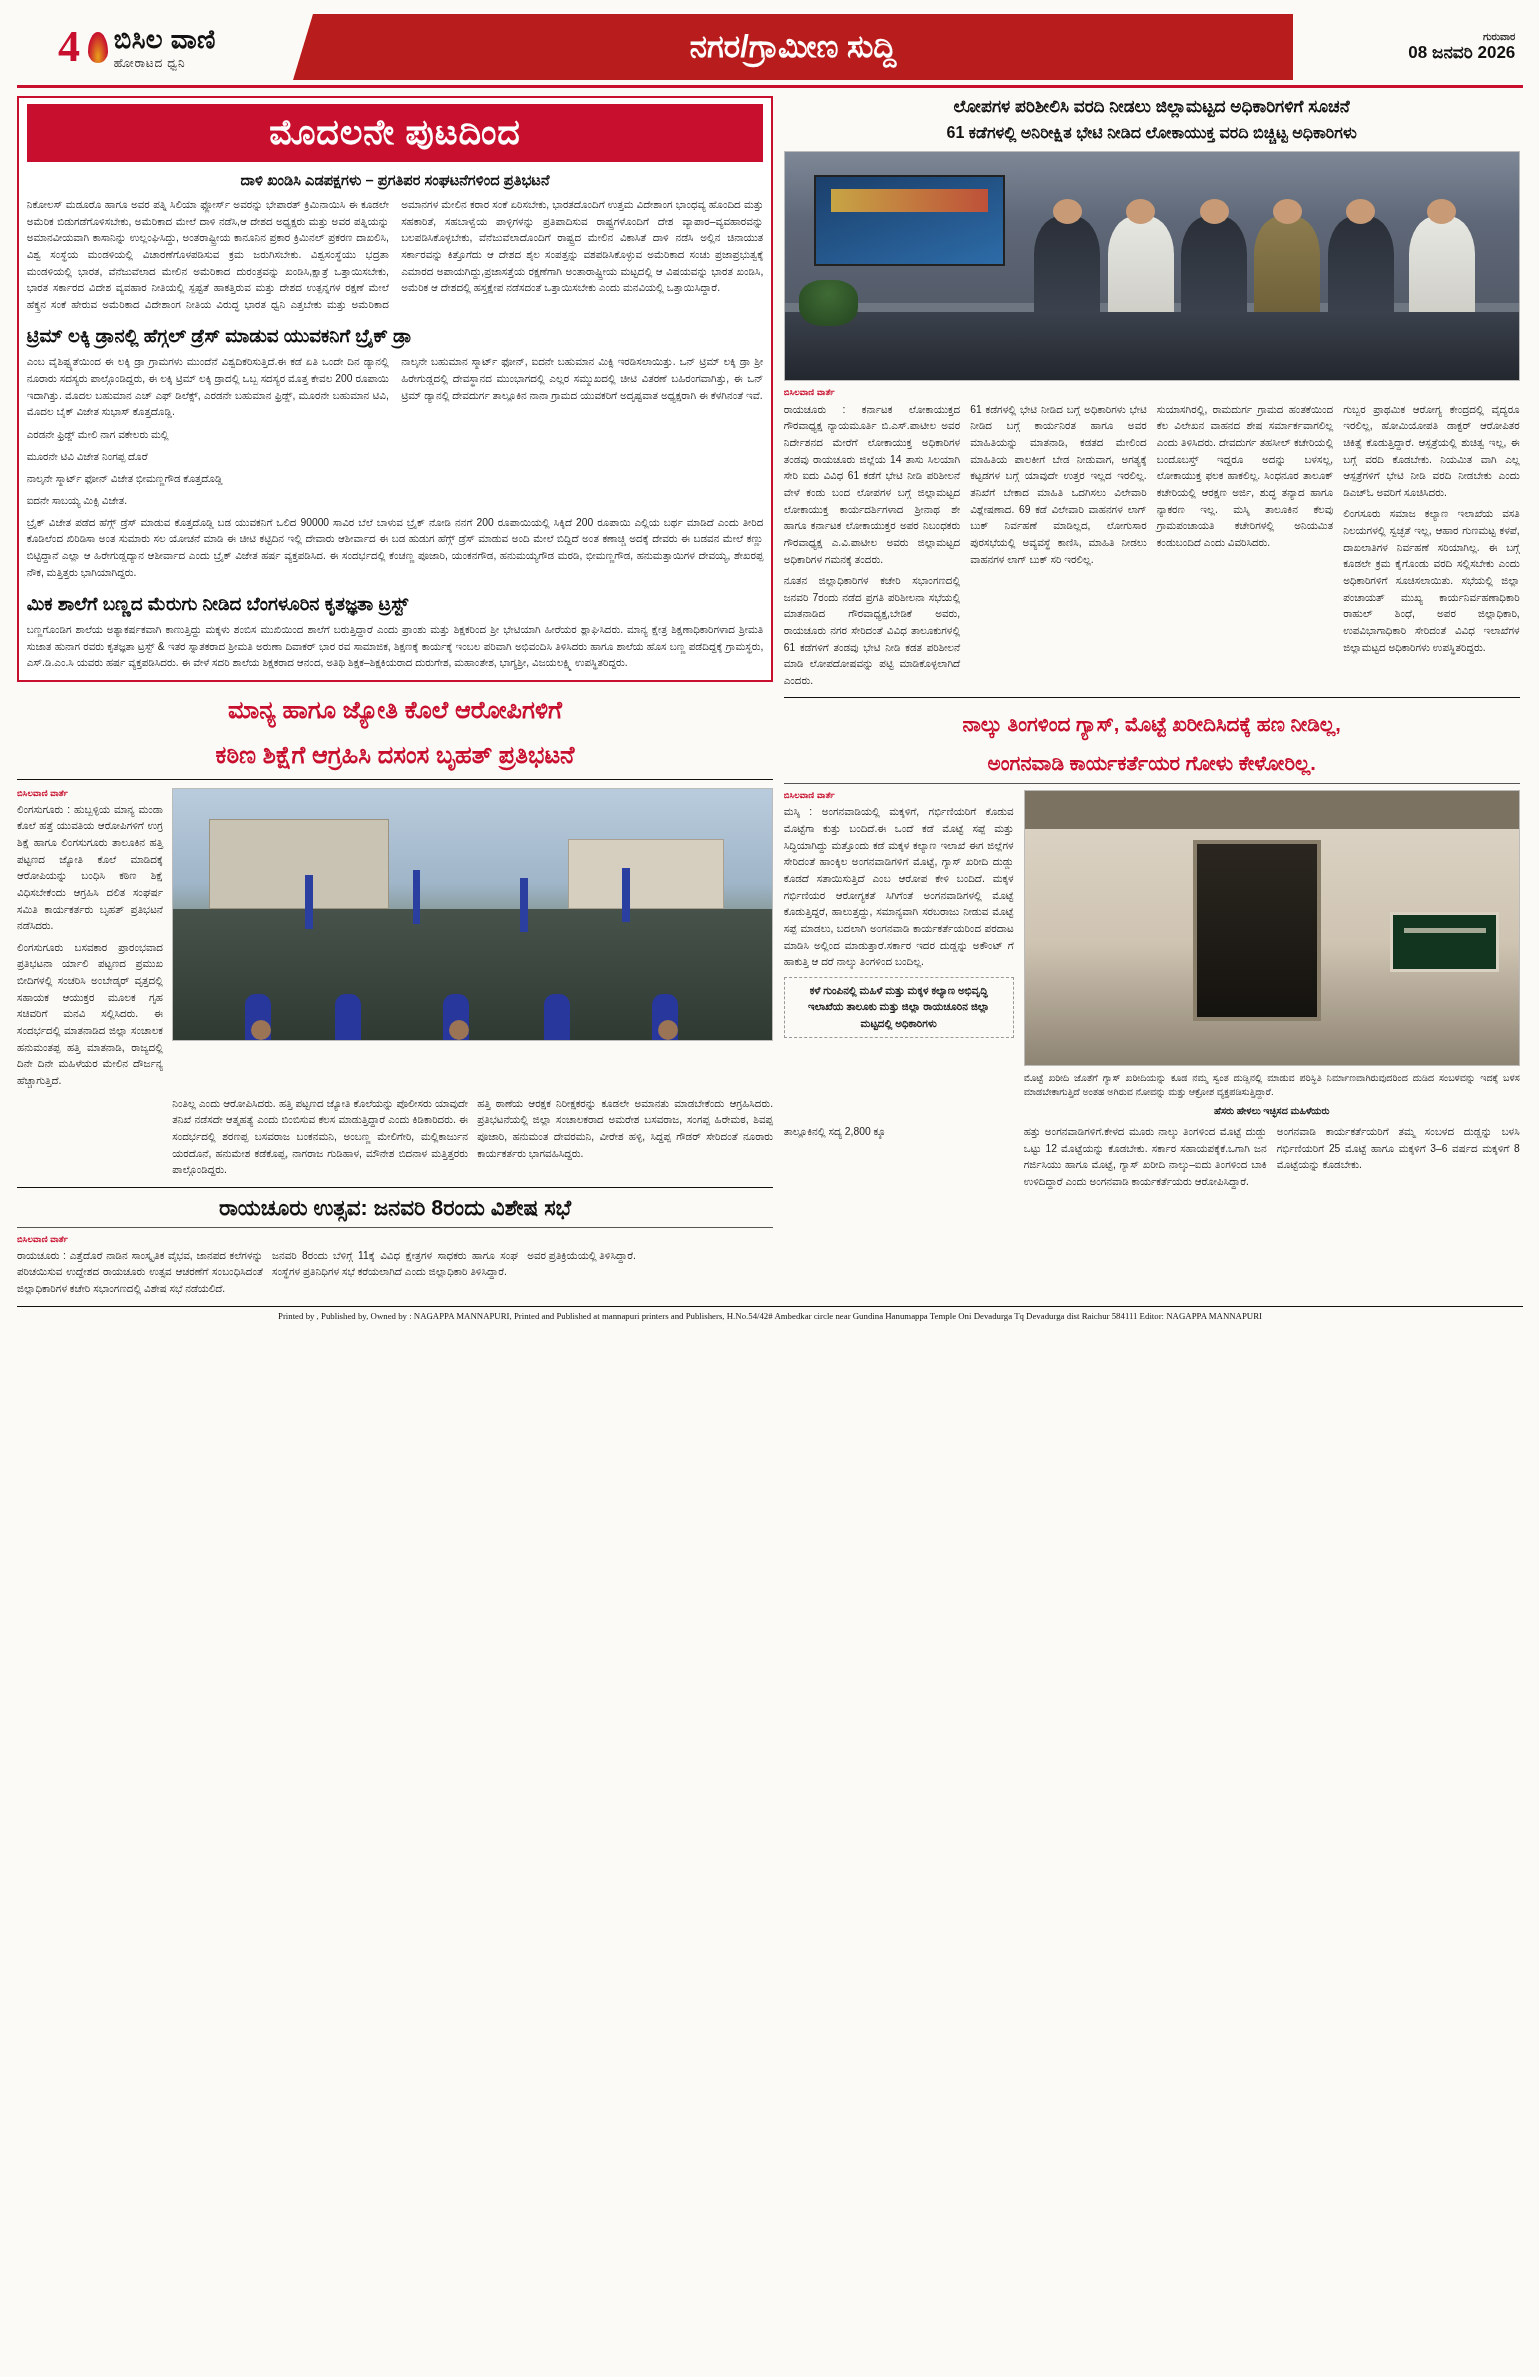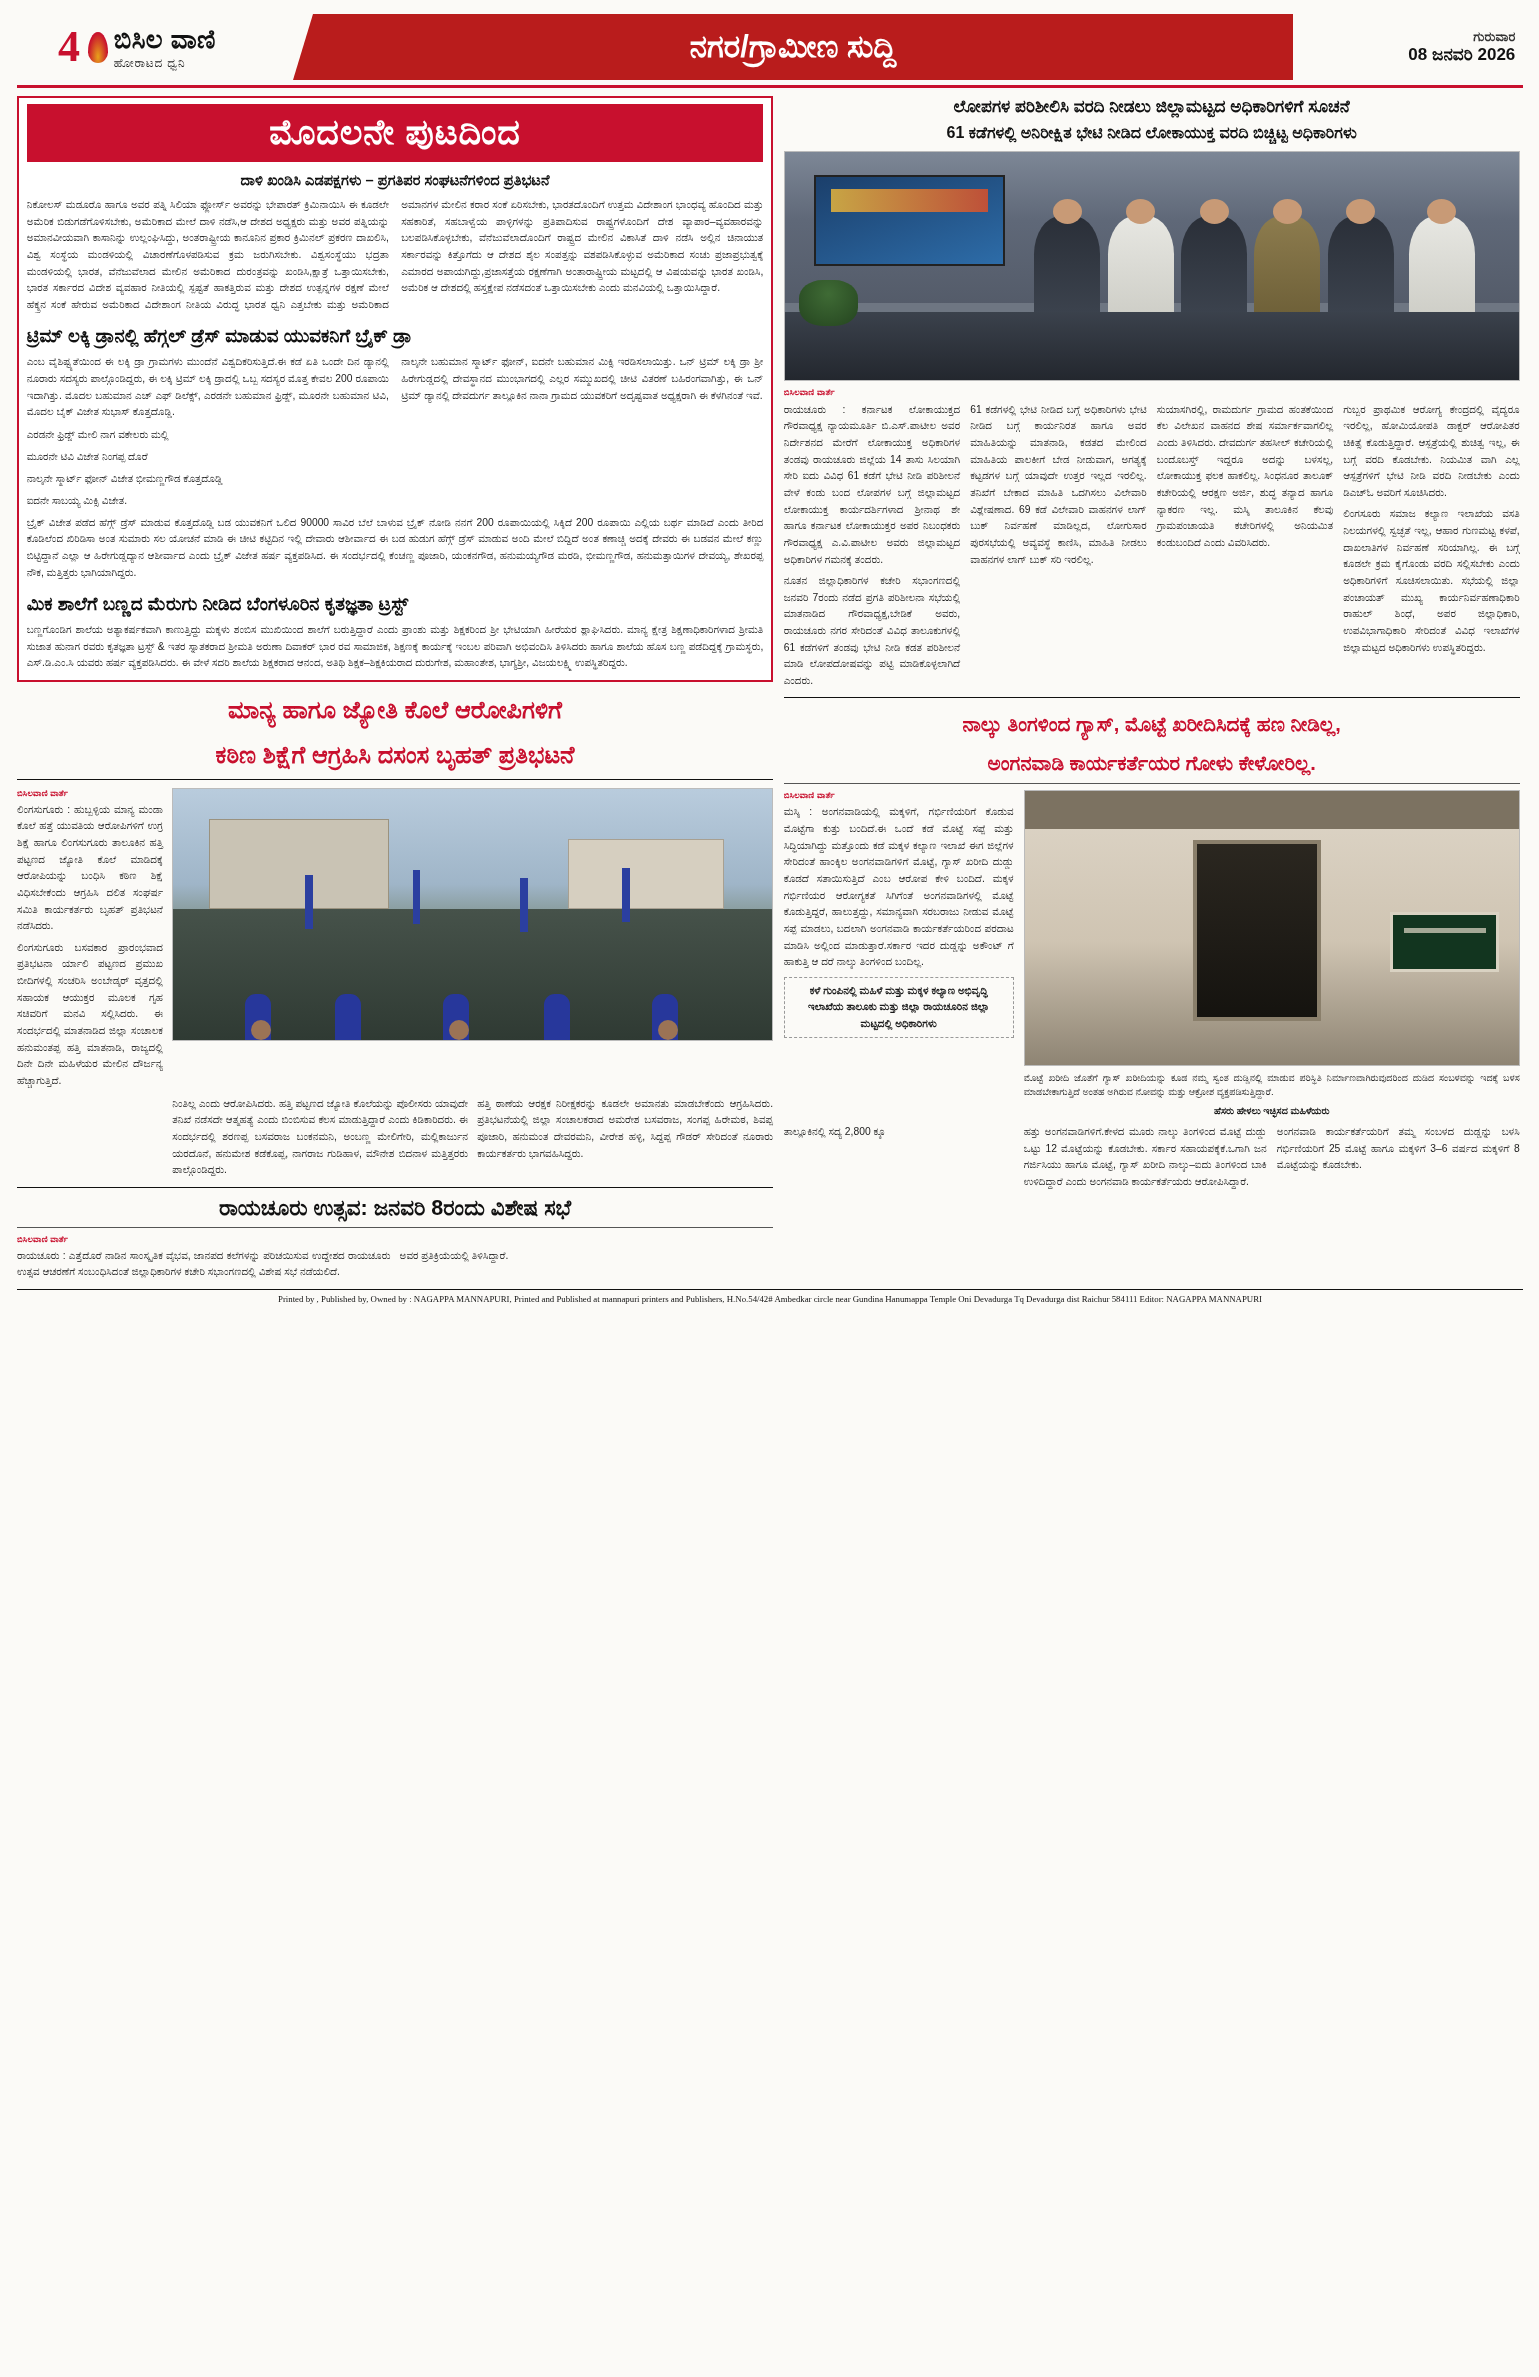--- a/index.html
+++ b/index.html
@@ -66,21 +66,21 @@
     font-weight: bold;
     position: relative;
     clip-path: polygon(20px 0, 100% 0, 100% 100%, 0 100%);
   }
   .mast-right {
     width: 230px;
     text-align: right;
     padding-right: 7.7px;
     display: flex; flex-direction: column; justify-content: center; align-items: flex-end;
   }
-  .mast-right .day { font-size: 13px; font-weight: bold; color: #333; }
+  .mast-right .day { font-size: 10px; font-weight: bold; color: #333; }
   .mast-right .date { font-size: 17px; font-weight: bold; color: #111; }
   .mast-rule { height: 3.8px; background: #c8102e; margin-bottom: 7.7px; }
 
   
   .cols { display: flex; gap: 10.7px; align-items: flex-start; }
   .col-left { width: 756px; }
   .col-right { width: 736px; }
 
   
   .lead-box {
@@ -332,20 +332,21 @@
         </div>
       </div>
 
       <div>
         <hr class="hr-black">
         <div class="bottom-head">ರಾಯಚೂರು ಉತ್ಸವ: ಜನವರಿ 8ರಂದು ವಿಶೇಷ ಸಭೆ</div>
         <hr class="hr-thin">
         <div class="tag">ಬಿಸಿಲವಾಣಿ ವಾರ್ತೆ</div>
         <div style="display:flex; gap:9.2px;">
           <div style="flex:1" class="body-txt">ರಾಯಚೂರು : ಎತ್ತೆದೊರೆ ನಾಡಿನ ಸಾಂಸ್ಕೃತಿಕ ವೈಭವ, ಜಾನಪದ ಕಲೆಗಳನ್ನು ಪರಿಚಯಿಸುವ ಉದ್ದೇಶದ ರಾಯಚೂರು ಉತ್ಸವ ಆಚರಣೆಗೆ ಸಂಬಂಧಿಸಿದಂತೆ ಜಿಲ್ಲಾಧಿಕಾರಿಗಳ ಕಚೇರಿ ಸಭಾಂಗಣದಲ್ಲಿ ವಿಶೇಷ ಸಭೆ ನಡೆಯಲಿದೆ.</div>
+          <div style="flex:1" class="body-txt">ಜನವರಿ 8ರಂದು ಬೆಳಿಗ್ಗೆ 11ಕ್ಕೆ ವಿವಿಧ ಕ್ಷೇತ್ರಗಳ ಸಾಧಕರು ಹಾಗೂ ಸಂಘ ಸಂಸ್ಥೆಗಳ ಪ್ರತಿನಿಧಿಗಳ ಸಭೆ ಕರೆಯಲಾಗಿದೆ ಎಂದು ಜಿಲ್ಲಾಧಿಕಾರಿ ತಿಳಿಸಿದ್ದಾರೆ.</div>
           <div style="flex:1" class="body-txt">ಅವರ ಪ್ರತಿಕ್ರಿಯೆಯಲ್ಲಿ ತಿಳಿಸಿದ್ದಾರೆ.</div>
         </div>
       </div>
 
     </div>
 
     <div class="col-right">
 
       <div class="rt-head">ಲೋಪಗಳ ಪರಿಶೀಲಿಸಿ ವರದಿ ನೀಡಲು ಜಿಲ್ಲಾಮಟ್ಟದ ಅಧಿಕಾರಿಗಳಿಗೆ ಸೂಚನೆ</div>
       <div class="rt-head2">61 ಕಡೆಗಳಲ್ಲಿ ಅನಿರೀಕ್ಷಿತ ಭೇಟಿ ನೀಡಿದ ಲೋಕಾಯುಕ್ತ ವರದಿ ಬಿಚ್ಚಿಟ್ಟ ಅಧಿಕಾರಿಗಳು</div>

